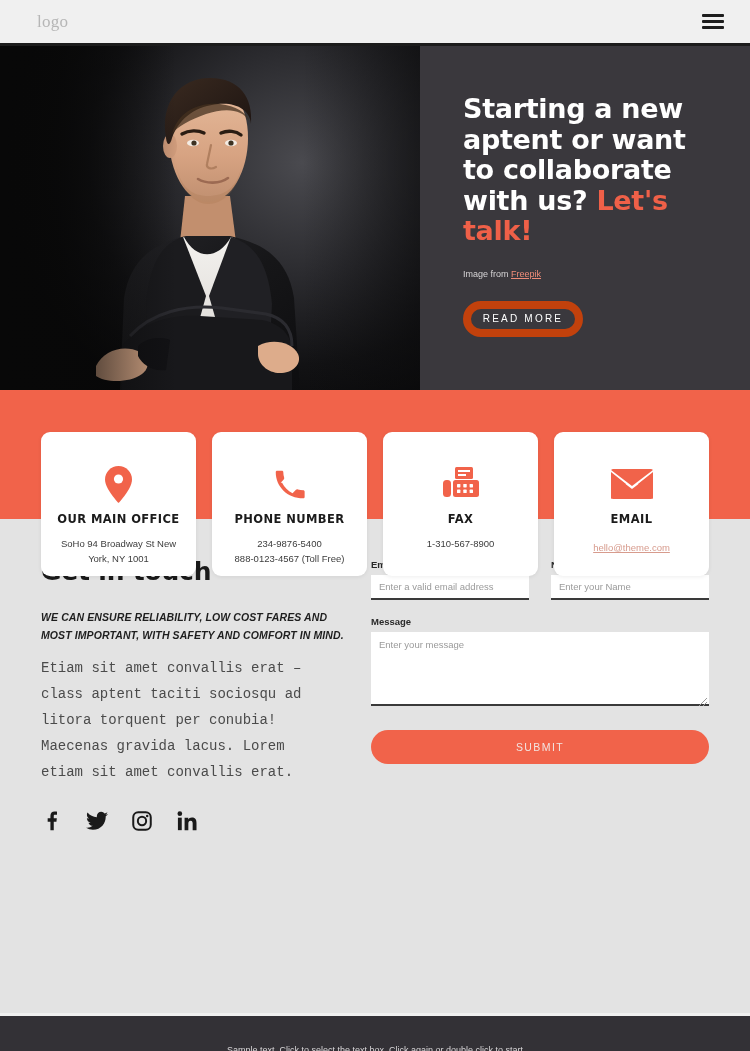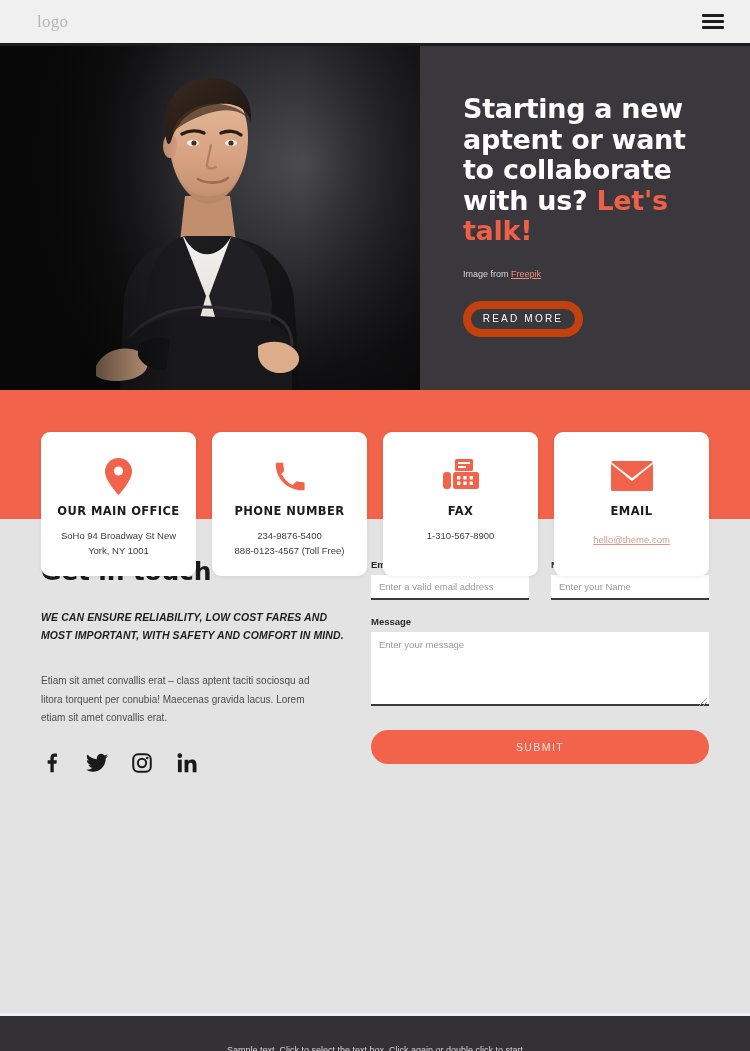--- a/index.html
+++ b/index.html
@@ -111,21 +111,21 @@
   }
   .card {
     flex: 1;
     background: #ffffff;
     border-radius: 9px;
     height: 144px;
     box-shadow: 0 1px 4px rgba(0,0,0,0.07);
     display: flex;
     flex-direction: column;
     align-items: center;
-    padding-top: 24px;
+    padding-top: 32px;
   }
   .card-icon { height: 40px; display: flex; align-items: center; justify-content: center; }
   .card-title {
     margin-top: 8px;
     font-size: 11.5px;
     font-weight: bold;
     color: #1b1b1b;
     letter-spacing: 0.4px;
     font-family: "DejaVu Sans", sans-serif;
   }
@@ -152,25 +152,26 @@
   .touch-sub {
     margin-top: 22px;
     font-size: 10.5px;
     font-weight: bold;
     font-style: italic;
     color: #1e1e1e;
     line-height: 1.72;
     letter-spacing: 0.1px;
   }
   .touch-p {
-    margin-top: 28px;
-    font-size: 10px;
+    margin-top: 12px;
+    font-size: 14px;
     color: #4b4b4b;
     line-height: 1.85;
     max-width: 290px;
+    font-family: Liberation Mono, monospace;
   }
   .socials { margin-top: 24px; display: flex; gap: 23px; align-items: center; }
   .soc { width: 22px; height: 22px; cursor: pointer; display: flex; align-items: center; justify-content: center; }
 
   .touch-right { flex: 1; padding-top: 2px; }
   .frow { display: flex; gap: 22px; }
   .fgroup { flex: 1; display: flex; flex-direction: column; }
   .flabel { font-size: 9.5px; font-weight: bold; color: #2a2a2a; margin-bottom: 5px; }
   .finput {
     height: 25px;

